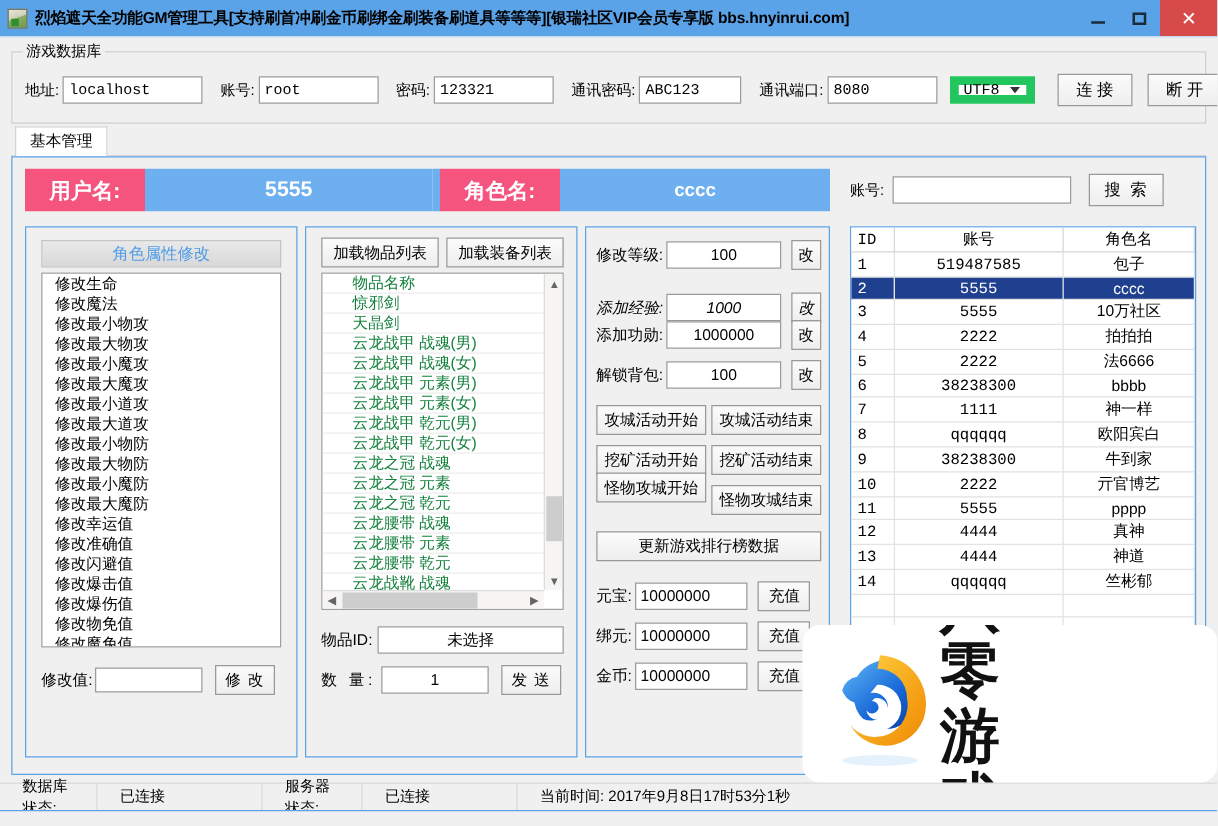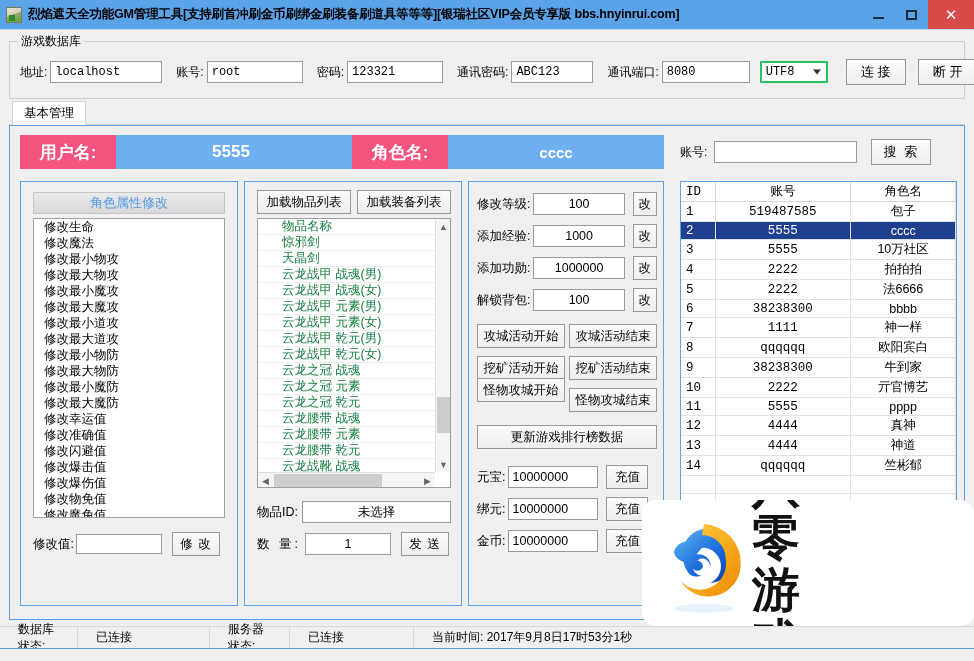--- a/index.html
+++ b/index.html
@@ -72,21 +72,21 @@
     position: absolute; left: 10px; top: 18px;
     display: flex; align-items: center; gap: 0px; height: 24px;
   }
   .lbl { font-size: 12px; color: #000; margin-right: 3px; white-space: nowrap; }
   .tbox {
     border: 1px solid #9a9a9a; background: #fff; height: 22px;
     font-size: 12px; font-family: "Liberation Mono","DejaVu Sans Mono",monospace;
     padding: 0 4px; display: flex; align-items: center; color: #000;
   }
   .combo {
-    border: 2px solid #22c55e; background: #fff; height: 22px; width: 68px;
+    border: 7px solid #22c55e; background: #fff; height: 22px; width: 68px;
     font-size: 12px; display: flex; align-items: center; padding-left: 4px;
     position: relative; font-family: "Liberation Mono","DejaVu Sans Mono",monospace;
   }
   .combo .arrow {
     position: absolute; right: 5px; top: 50%; transform: translateY(-50%);
     width: 0; height: 0; border-left: 4px solid transparent;
     border-right: 4px solid transparent; border-top: 5px solid #333;
   }
   .btn {
     border: 1px solid #999; background: linear-gradient(#fbfbfb,#eeeeee);
@@ -444,21 +444,21 @@
         </div>
       </div>
 
       <div class="card card-right">
         <div id="mod-rows">
             <div class="modrow" style="top: 10px;">
               <span class="lab">修改等级:</span>
               <span class="inp">100</span>
               <span class="bt">改</span>
             </div>
-            <div class="modrow" style="top: 42px;">
+            <div class="modrow" style="top: 52px; font-style: italic;">
               <span class="lab">添加经验:</span>
               <span class="inp">1000</span>
               <span class="bt">改</span>
             </div>
             <div class="modrow" style="top: 74px; text-align: right;">
               <span class="lab">添加功勋:</span>
               <span class="inp">1000000</span>
               <span class="bt">改</span>
             </div>
             <div class="modrow" style="top: 106px; justify-content: space-between;">

